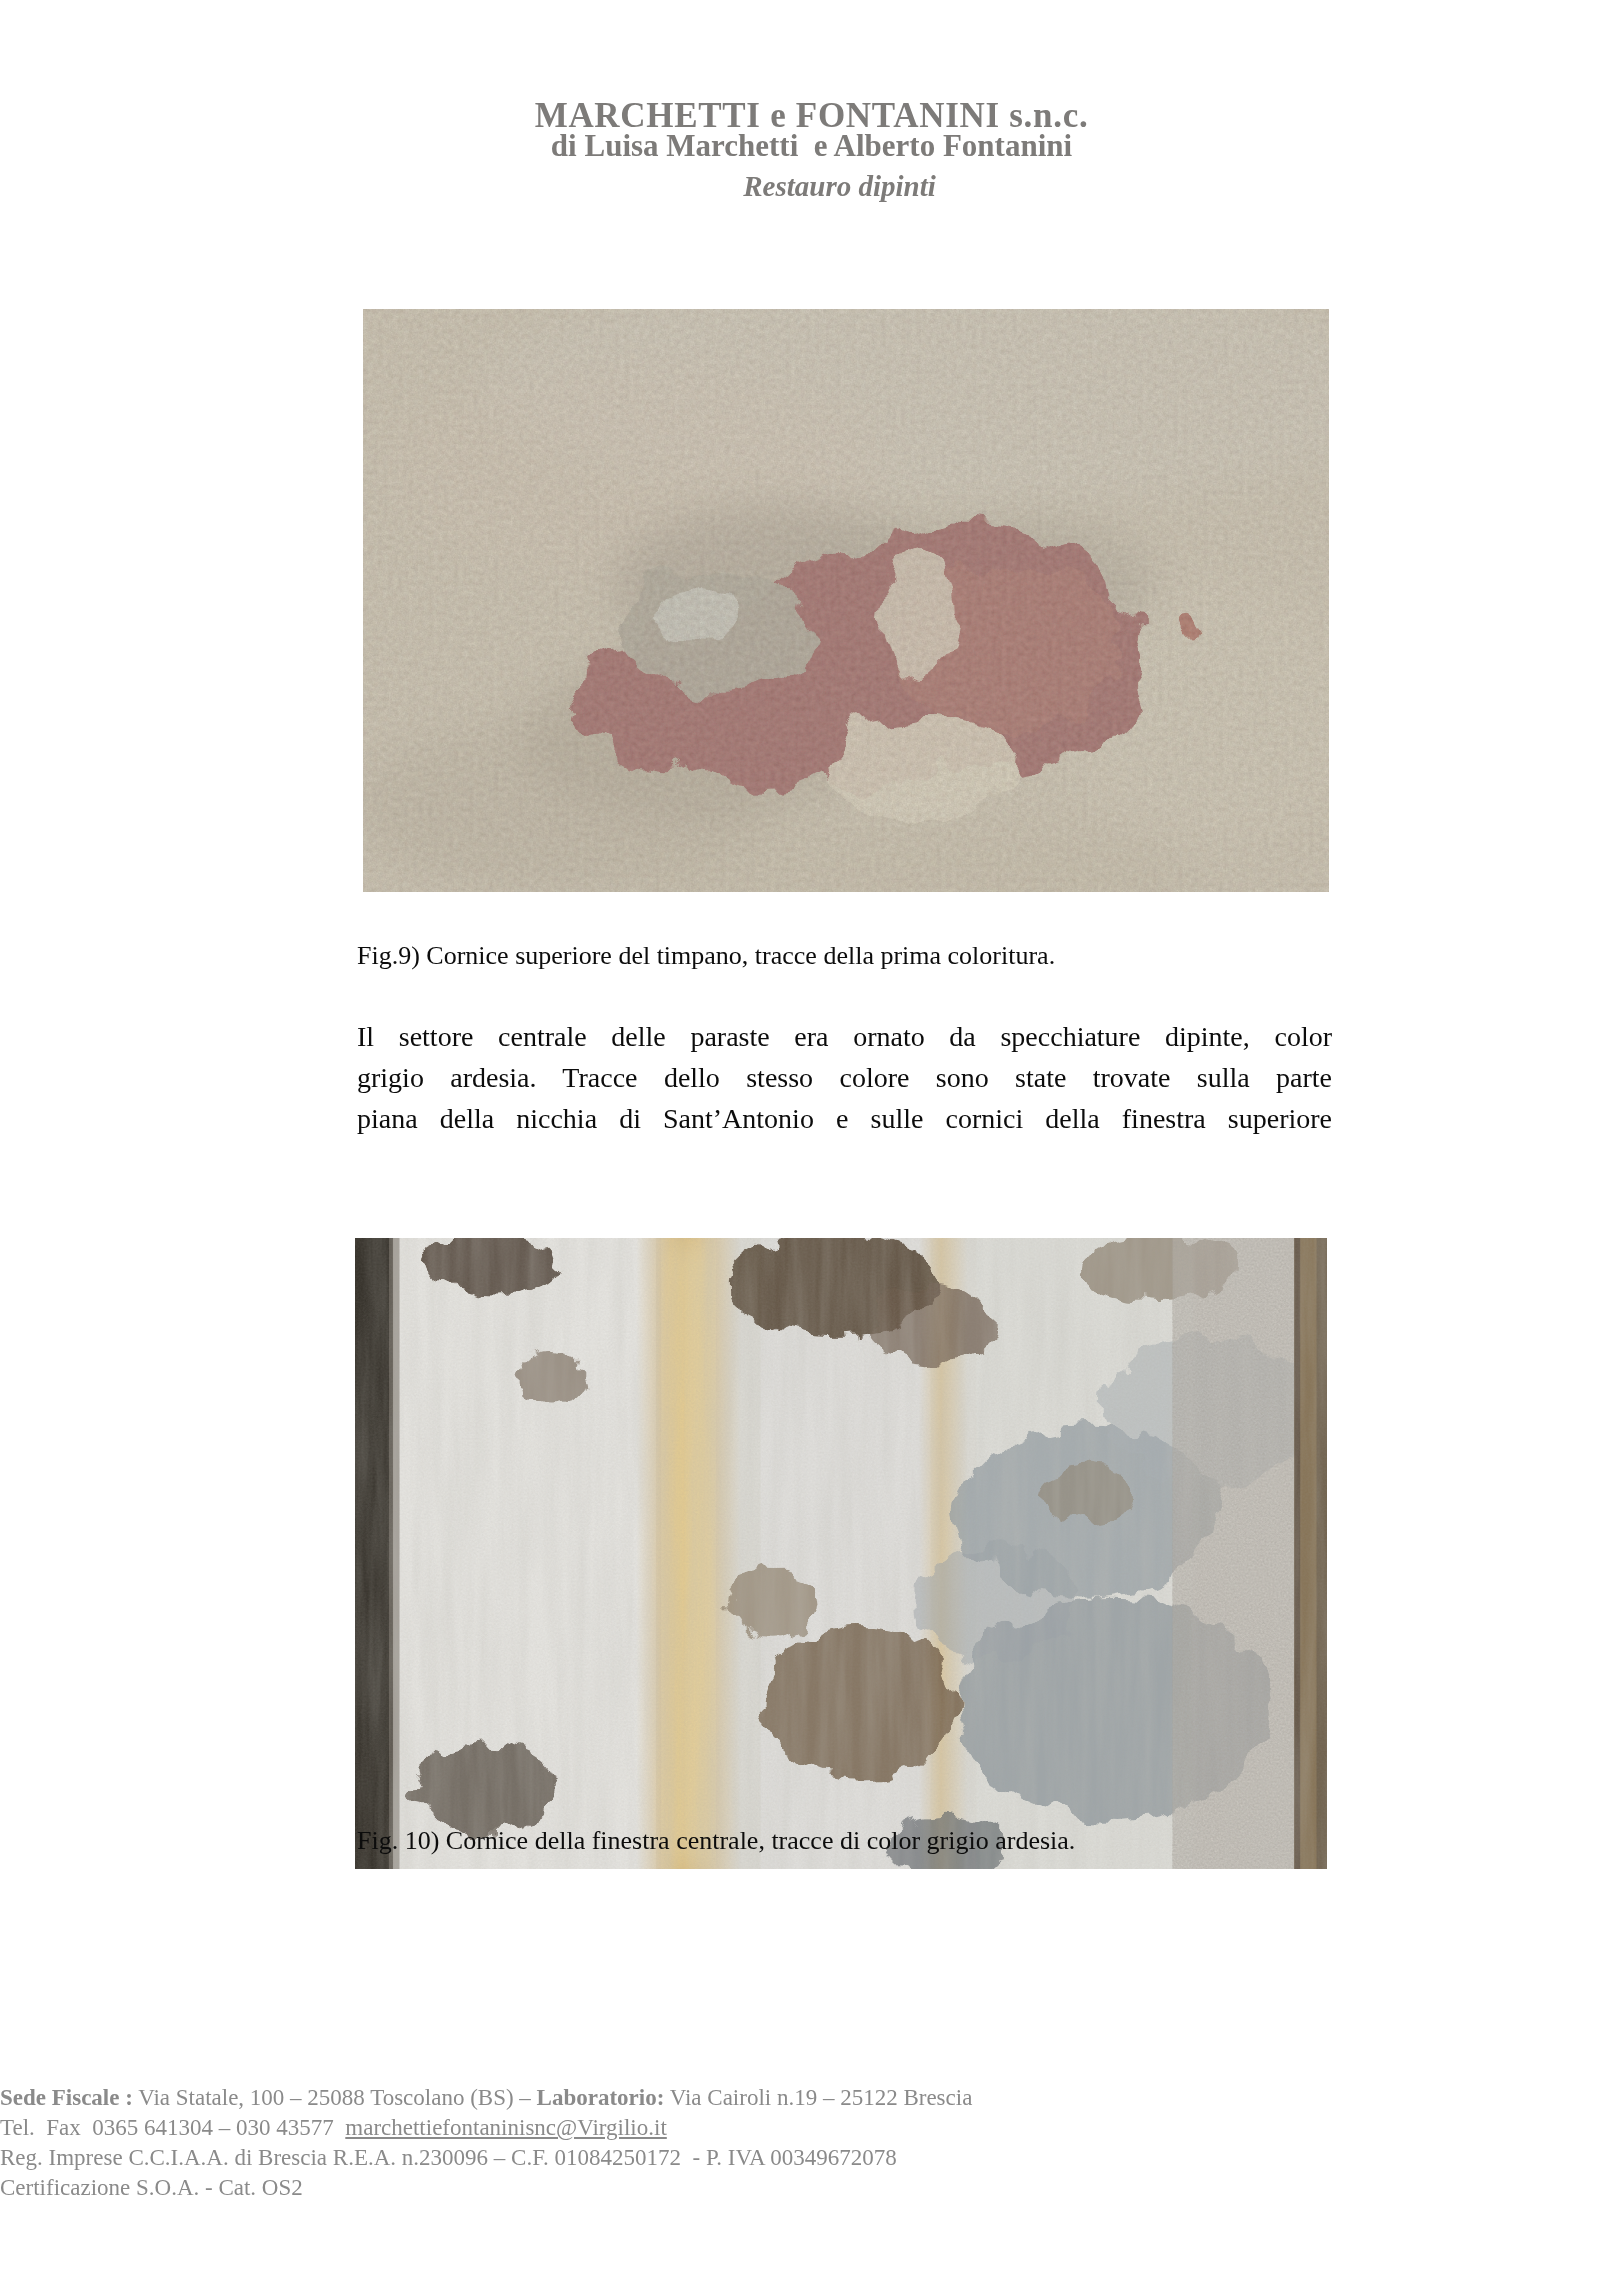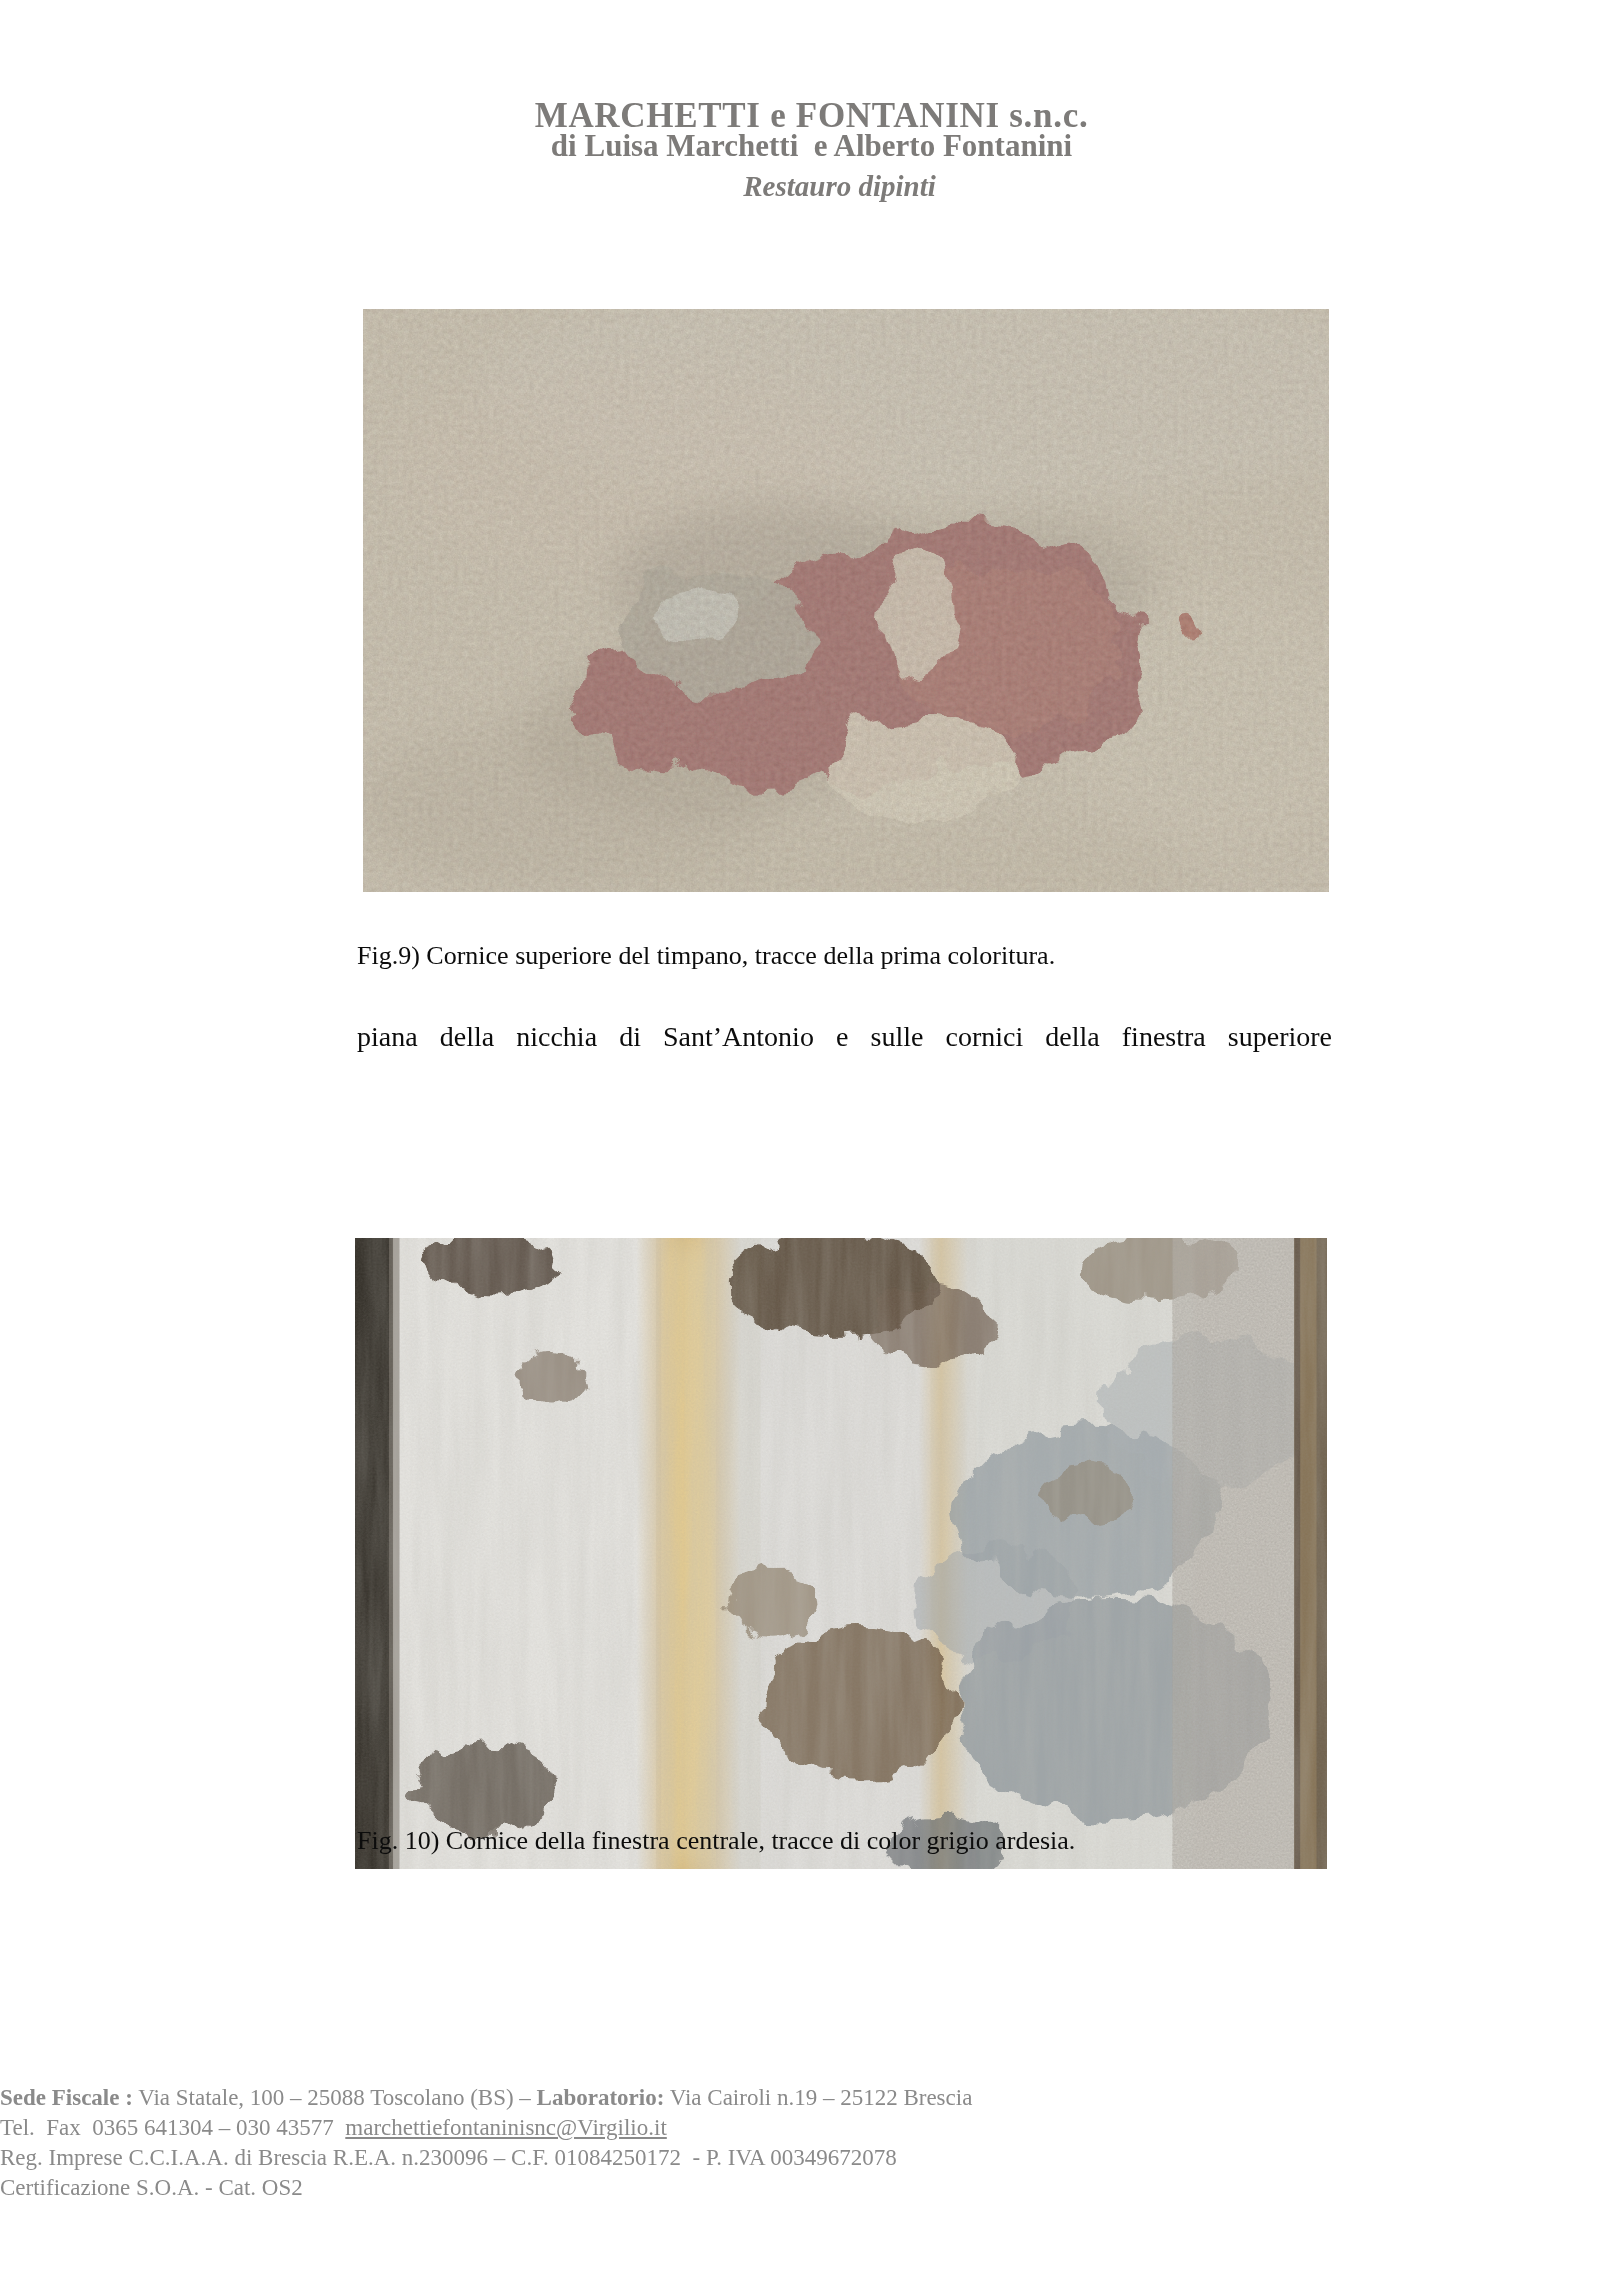--- a/index.html
+++ b/index.html
@@ -97,20 +97,22 @@
       <circle cx="1268" cy="484" r="20" fill="#8a3226" filter="url(#rough1)"></circle>
 
       <rect width="1477" height="891" filter="url(#stone1)" opacity="0.85"></rect>
       <rect width="1477" height="891" filter="url(#speck1)" opacity="0.35"></rect>
     </svg>
   </figure>
 
   <div class="caption cap9">Fig.9) Cornice superiore del timpano, tracce della prima coloritura.</div>
 
   <div class="para">
+    <div class="pline just">Il settore centrale delle  paraste era ornato da specchiature dipinte, color</div>
+    <div class="pline just">grigio ardesia. Tracce dello stesso colore sono state trovate sulla parte</div>
     <div class="pline just">piana della nicchia di Sant’Antonio e sulle cornici della finestra superiore</div>
   </div>
 
   <figure class="fig10">
     <svg viewBox="0 0 1486 965" preserveAspectRatio="none">
       <defs>
         <linearGradient id="og2" x1="0" y1="0" x2="1" y2="0">
           <stop offset="0" stop-color="#d7b166" stop-opacity="0"></stop>
           <stop offset="0.45" stop-color="#d7b166" stop-opacity="0.9"></stop>
           <stop offset="1" stop-color="#d7b166" stop-opacity="0"></stop>

